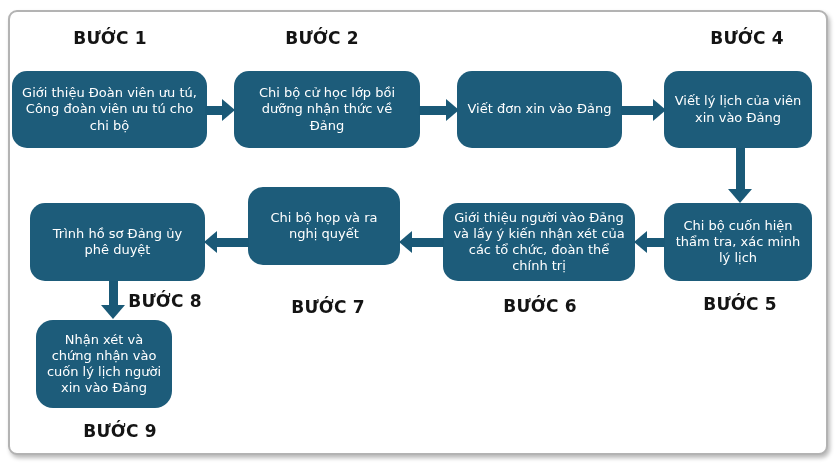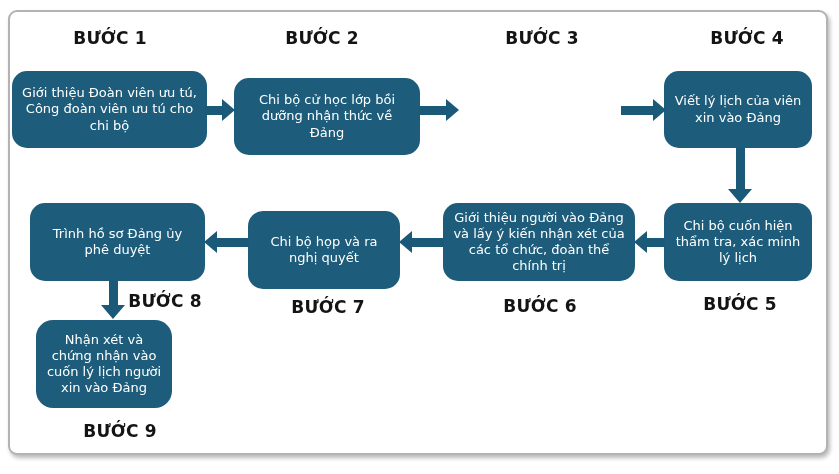--- a/index.html
+++ b/index.html
@@ -84,25 +84,25 @@
   }
 </style>
 </head>
 <body>
 
 <div class="stage">
   <div class="frame"></div>
 
   <div class="step-label" style="left:50px; top:27px; width:120px;">BƯỚC 1</div>
   <div class="step-label" style="left:262px; top:27px; width:120px;">BƯỚC 2</div>
-  <div class="step-label" style="left:482px; top:27px; width:120px;">BƯỚC 3</div>
   <div class="step-label" style="left:687px; top:27px; width:120px;">BƯỚC 4</div>
 
   <div class="step-box" style="left:12px; top:71px; width:195px; height:77px;">Giới thiệu Đoàn viên ưu tú, Công đoàn viên ưu tú cho chi bộ</div>
-  <div class="step-box" style="left:234px; top:78px; width:186px; height:77px;">Chi bộ cử học lớp bồi dưỡng nhận thức về Đảng</div>
+  <div class="step-box" style="left:234px; top:71px; width:186px; height:77px;">Chi bộ cử học lớp bồi dưỡng nhận thức về Đảng</div>
+  <div class="step-box" style="left:457px; top:71px; width:165px; height:77px;">Viết đơn xin vào Đảng</div>
   <div class="step-box" style="left:664px; top:71px; width:148px; height:77px;">Viết lý lịch của viên xin vào Đảng</div>
 
   <div class="h-arrow right" style="left:205px; top:99px; width:30px;">
     <div class="shaft"></div>
     <div class="head"></div>
   </div>
   <div class="h-arrow right" style="left:419px; top:99px; width:40px;">
     <div class="shaft"></div>
     <div class="head"></div>
   </div>
@@ -111,21 +111,21 @@
     <div class="head"></div>
   </div>
 
   <div class="v-arrow" style="left:727px; top:148px; height:55px;">
     <div class="shaft"></div>
     <div class="head"></div>
   </div>
 
   <div class="step-box" style="left:664px; top:203px; width:148px; height:78px;">Chi bộ cuốn hiện thẩm tra, xác minh lý lịch</div>
   <div class="step-box" style="left:443px; top:203px; width:192px; height:78px;">Giới thiệu người vào Đảng và lấy ý kiến nhận xét của các tổ chức, đoàn thể chính trị</div>
-  <div class="step-box" style="left:248px; top:211px; width:152px; height:78px;">Chi bộ họp và ra nghị quyết</div>
+  <div class="step-box" style="left:248px; top:187px; width:152px; height:78px;">Chi bộ họp và ra nghị quyết</div>
   <div class="step-box" style="left:30px; top:203px; width:175px; height:78px;">Trình hồ sơ Đảng ủy phê duyệt</div>
 
   <div class="h-arrow left" style="left:634px; top:231px; width:31px;">
     <div class="head"></div>
     <div class="shaft"></div>
   </div>
   <div class="h-arrow left" style="left:399px; top:231px; width:45px;">
     <div class="head"></div>
     <div class="shaft"></div>
   </div>

